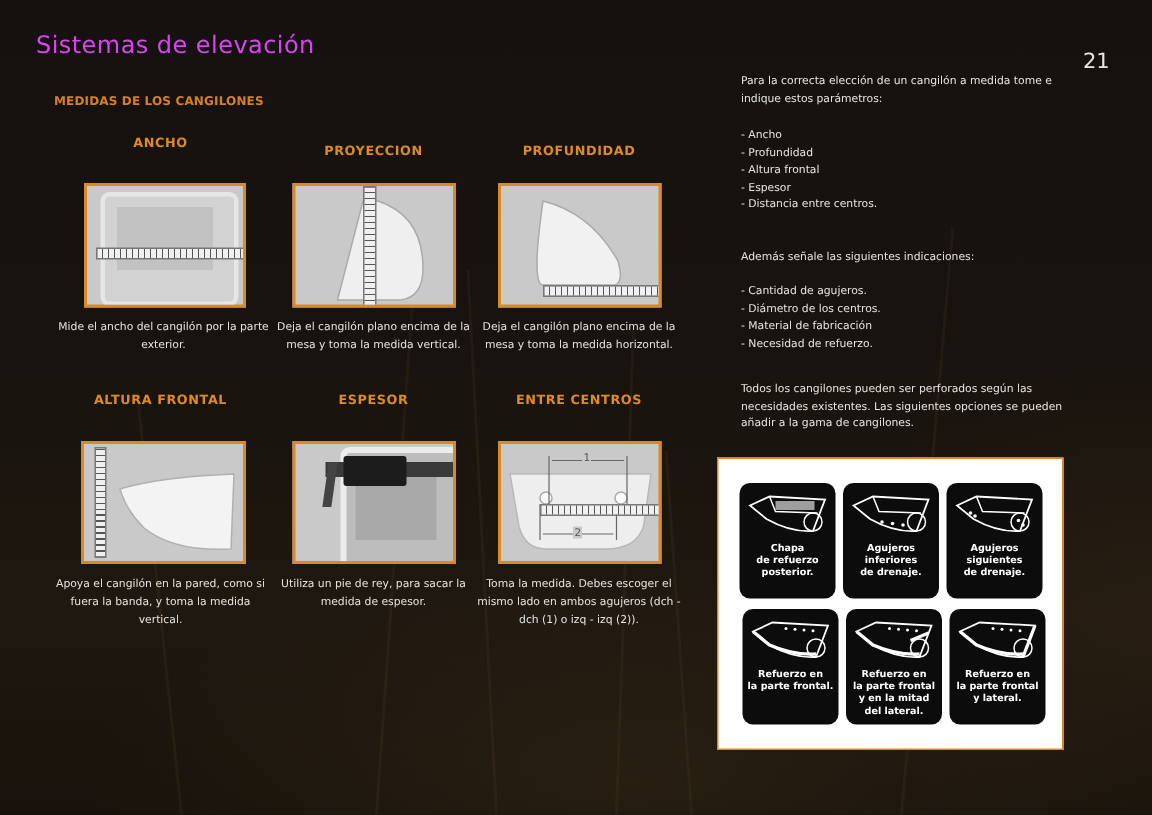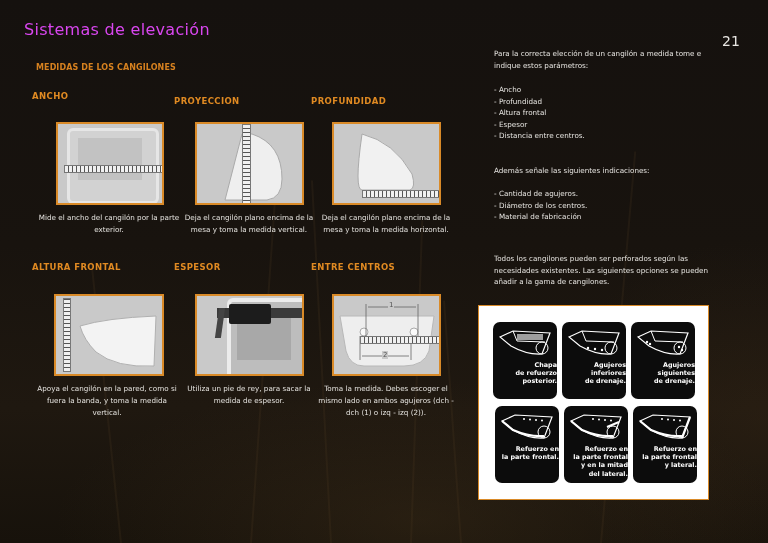--- a/index.html
+++ b/index.html
@@ -23,21 +23,21 @@
   .page-number {
     position: absolute; left: 722px; top: 21px;
     font-size: 14px; color: #e8e6e2; margin-top: 12px;
   }
   .section-title {
     position: absolute; left: 36px; top: 63px;
     font-size: 8px; font-weight: bold; color: #d6811f; letter-spacing: 0.1px;
   }
   .m-label {
     position: absolute; font-size: 8.5px; font-weight: bold; color: #e08a22;
-    letter-spacing: 0.4px; text-align: left; width: 150px;
+    letter-spacing: 0.4px; text-align: center; width: 150px;
   }
   .m-frame {
     position: absolute; border: 2px solid #d98a28; background: #c9c9c9;
     box-sizing: border-box; overflow: hidden;
   }
   .m-desc {
     position: absolute; font-size: 7.2px; line-height: 12px; color: #e4e2de;
     text-align: center; width: 150px;
   }
   .ruler {
@@ -48,21 +48,21 @@
   .right-text {
     position: absolute; left: 494px; font-size: 7.2px; line-height: 11.6px; color: #e6e4e0;
     width: 215px;
   }
   .options-box {
     position: absolute; left: 478px; top: 305px; width: 231px; height: 195px;
     background: #ffffff; border: 1.5px solid #d98a28; box-sizing: border-box;
   }
   .opt-tile {
     position: absolute; width: 64px; background: #0c0c0c; border-radius: 7px;
-    color: #fff; text-align: right;
+    color: #fff; text-align: center;
   }
   .opt-tile svg { display: block; margin: 6px auto 0; }
   .opt-label {
     font-size: 6.4px; font-weight: bold; line-height: 8.2px; margin-top: 3px;
   }
 </style>
 </head>
 <body>
 
 <div class="bg">
@@ -148,20 +148,21 @@
   <div>- Profundidad</div>
   <div>- Altura frontal</div>
   <div>- Espesor</div>
   <div>- Distancia entre centros.</div>
 </div>
 <div class="right-text" style="top:165px">Además señale las siguientes indicaciones:</div>
 <div class="right-text" style="top:188px">
   <div>- Cantidad de agujeros.</div>
   <div>- Diámetro de los centros.</div>
   <div>- Material de fabricación</div>
+  <div>- Necesidad de refuerzo.</div>
 </div>
 <div class="right-text" style="top:253px">Todos los cangilones pueden ser perforados según las necesidades existentes. Las siguientes opciones se pueden añadir a la gama de cangilones.</div>
 
 <div class="options-box">
 
   <div class="opt-tile" style="left:14px;top:16px;height:77px">
     <svg width="56" height="30" viewBox="0 0 56 30">
       <path d="M3 9 L16 3 L53 5 L45 26 Q30 27 14 18 Z" fill="none" stroke="#fff" stroke-width="1.2"></path>
       <path d="M16 3 L20 13 L48 14" fill="none" stroke="#fff" stroke-width="1"></path>
       <rect x="20" y="6" width="26" height="6" fill="#ddd" opacity="0.7"></rect>

